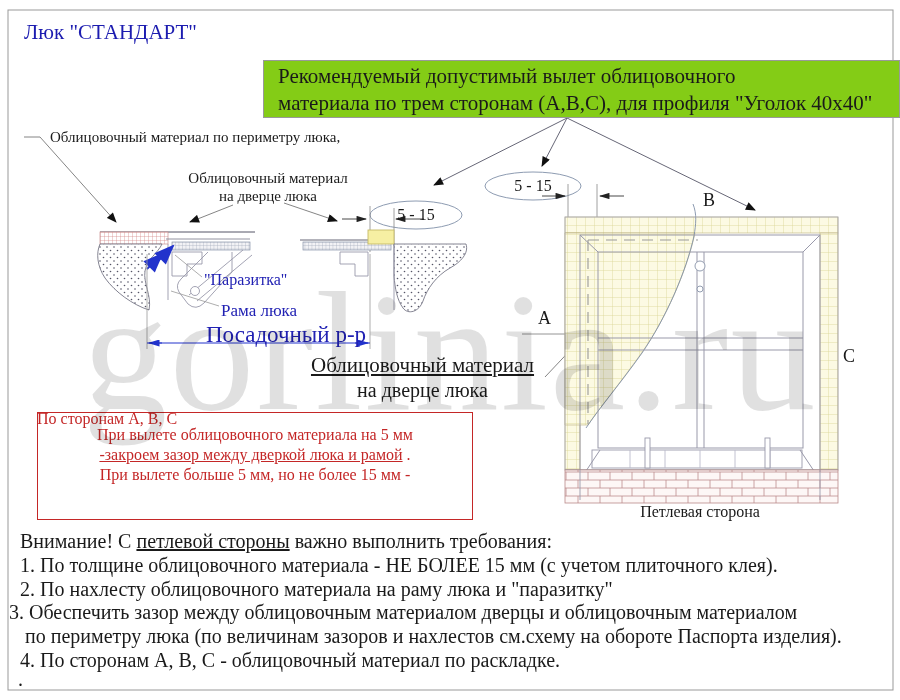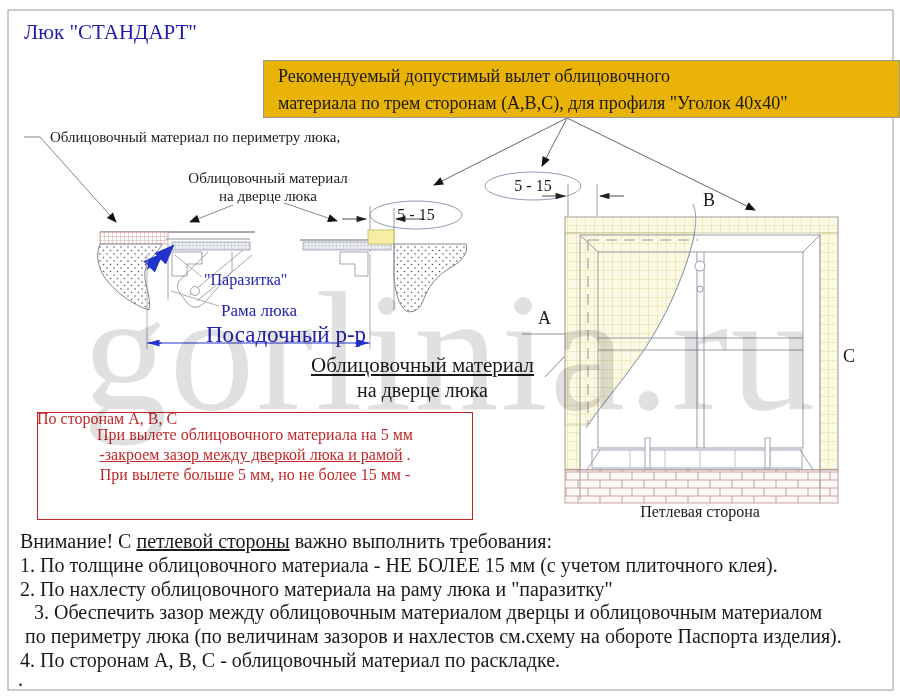--- a/index.html
+++ b/index.html
@@ -4,21 +4,21 @@
 <style>
   html,body{margin:0;padding:0;background:#fff;}
   #page{position:relative;width:900px;height:700px;background:#fff;overflow:hidden;
         font-family:"Liberation Serif",serif;color:#1a1a1a;}
   .abs{position:absolute;z-index:10;white-space:nowrap;}
   .blue{color:#2121b3;}
   .red{color:#c42727;}
   .u{text-decoration:underline;}
   #svgLayer{position:absolute;left:0;top:0;z-index:5;}
   .title{font-size:21px;color:#1c1cb0;}
-  .callout{border:1px solid #999;background:#eab308;font-size:18px;line-height:27px;padding:2px 8px 0 14px;}
+  .callout{border:1px solid #999;background:#84cc16;font-size:21px;line-height:27px;padding:2px 8px 0 14px;}
   .small-lbl{font-size:15px;line-height:18px;}
   .blue-lbl{font-size:16px;}
   .big-lbl{font-size:21px;line-height:25px;text-align:center;}
   .dim{font-size:16px;text-align:center;}
   .letter{font-size:18px;}
   .redbox{border:1px solid #c42727;text-align:center;font-size:16px;line-height:20px;padding-top:12px;color:#c42727;}
   .req{font-size:20px;}
   .watermark{z-index:50;pointer-events:none;font-size:170px;color:rgba(0,0,0,0.12);
              text-align:center;letter-spacing:2px;line-height:160px;}
 </style>
@@ -198,20 +198,20 @@
     <div>При вылете облицовочного материала  на 5 мм</div>
     <div><span class="u">-закроем зазор между дверкой люка и рамой</span><span> .</span></div>
     <div>При вылете больше 5 мм, но не более 15 мм -</div>
   </div>
 
   <div class="abs req" style="left:20px;top:530px;">
     <span>Внимание! С </span><span class="u">петлевой стороны</span><span> важно выполнить требования:</span>
   </div>
   <div class="abs req" style="left:20px;top:554px;">1. По толщине облицовочного материала - НЕ БОЛЕЕ 15 мм (с учетом плиточного клея).</div>
   <div class="abs req" style="left:20px;top:578px;">2. По нахлесту облицовочного материала на раму люка и "паразитку"</div>
-  <div class="abs req" style="left:34px;top:601px;text-align:right;">3. Обеспечить зазор между облицовочным материалом дверцы и облицовочным материалом</div>
+  <div class="abs req" style="left:9px;top:601px;text-align:right;">3. Обеспечить зазор между облицовочным материалом дверцы и облицовочным материалом</div>
   <div class="abs req" style="left:20px;top:625px;white-space:pre;"> по периметру люка (по величинам зазоров и нахлестов см.схему на обороте Паспорта изделия).</div>
   <div class="abs req" style="left:20px;top:649px;">4. По сторонам А, В, С - облицовочный материал по раскладке.</div>
   <div class="abs req" style="left:18px;top:668px;">.</div>
 
   <div class="abs watermark" style="left:35px;top:272px;width:830px;text-align:center;">gorlinia.ru</div>
 
 </div>
 
 </body></html>

